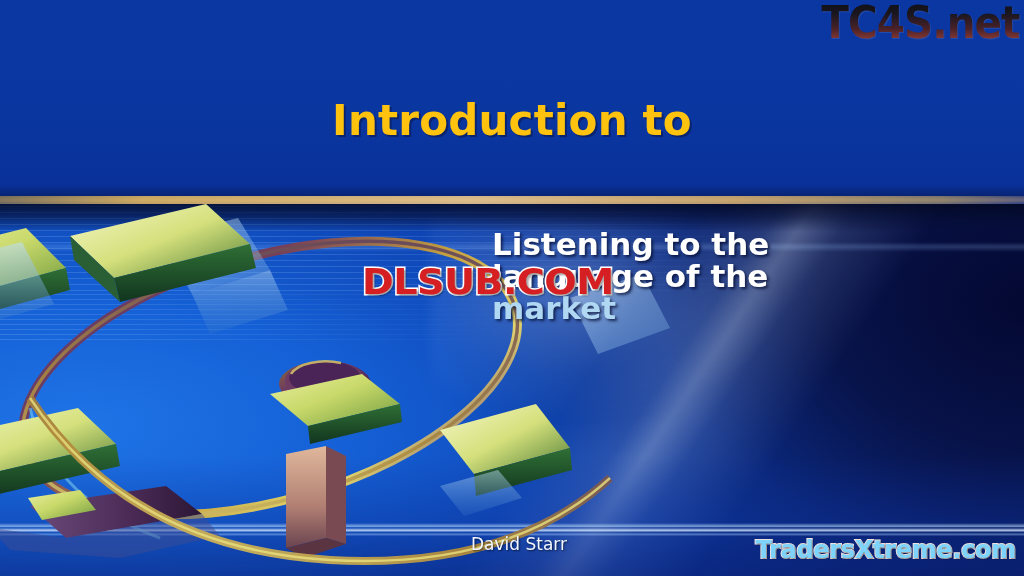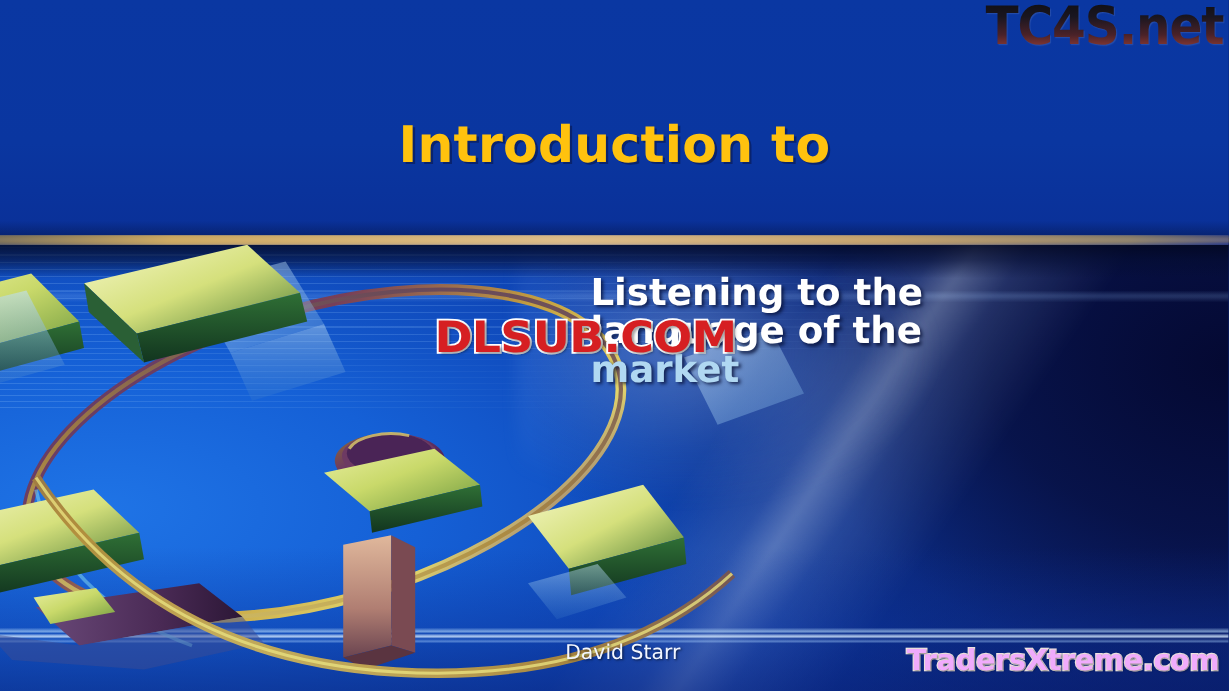--- a/index.html
+++ b/index.html
@@ -178,21 +178,21 @@
     transform:scaleX(1.06);
     transform-origin:left top;
     -webkit-text-stroke:3px #ffffff;
     paint-order:stroke fill;
     text-shadow:2px 2px 2px rgba(0,0,0,0.35);
   }
 
   .tx {
     position:absolute; right:8px; top:536px; z-index:9;
     font-weight:bold; font-size:24px; line-height:28px;
-    color:#f0abfc;
+    color:#7dd3fc;
     -webkit-text-stroke:2px #f3e7e3;
     paint-order:stroke fill;
     letter-spacing:-0.3px;
     text-shadow:1px 1px 2px rgba(0,0,0,0.45);
   }
 </style>
 </head>
 <body>
 
 <div class="slide">

